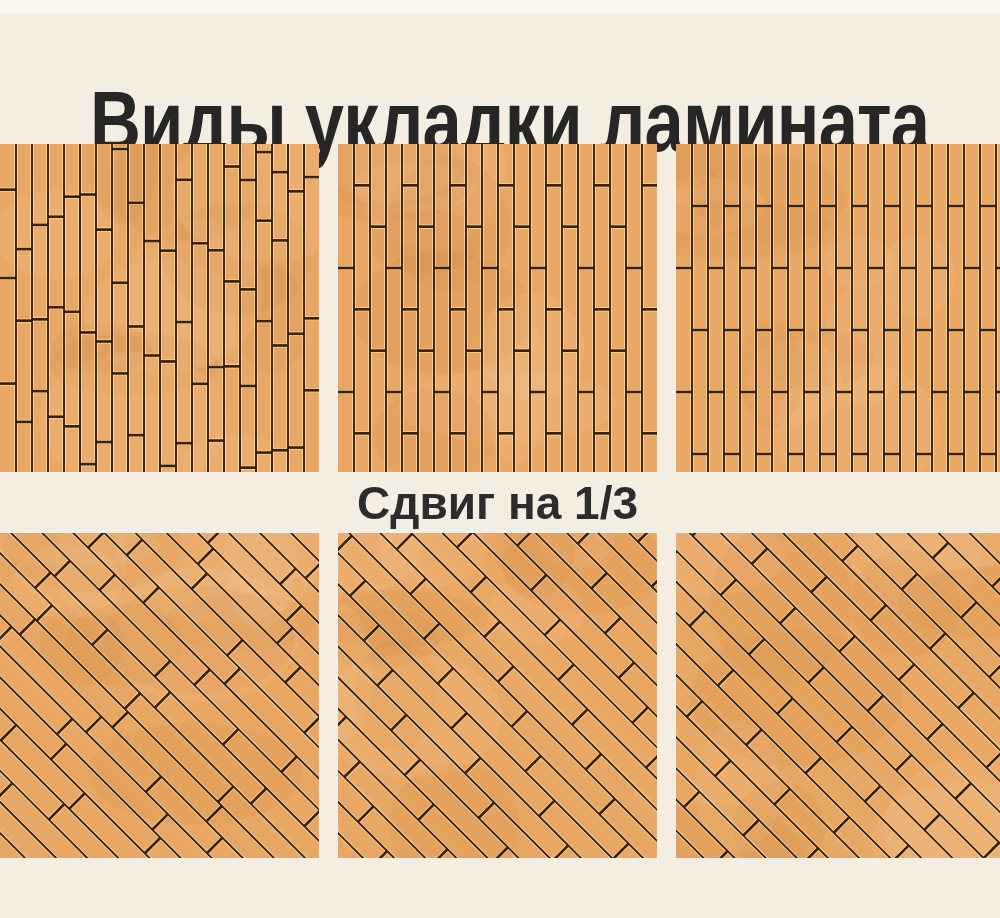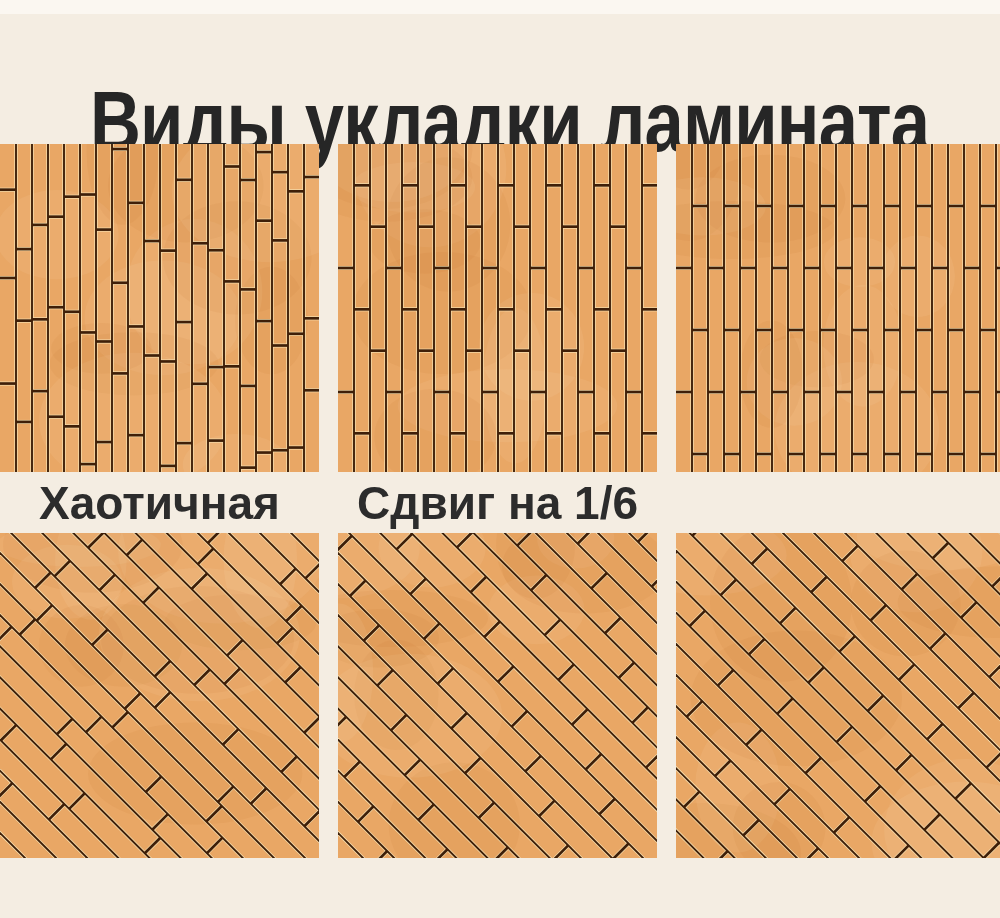--- a/index.html
+++ b/index.html
@@ -531,22 +531,21 @@
         <line x1="288" y1="124" x2="304" y2="124" stroke="#3f1f08" stroke-width="2.7"></line>
         <line x1="288" y1="248" x2="304" y2="248" stroke="#3f1f08" stroke-width="2.7"></line>
         <line x1="304" y1="62" x2="320" y2="62" stroke="#3f1f08" stroke-width="2.7"></line>
         <line x1="304" y1="186" x2="320" y2="186" stroke="#3f1f08" stroke-width="2.7"></line>
         <line x1="304" y1="310" x2="320" y2="310" stroke="#3f1f08" stroke-width="2.7"></line>
         <line x1="320" y1="124" x2="324" y2="124" stroke="#3f1f08" stroke-width="2.7"></line>
         <line x1="320" y1="248" x2="324" y2="248" stroke="#3f1f08" stroke-width="2.7"></line>
       </svg>
   </div>
 
-  <div class="pattern-label l0">Хаотичная</div>
-  <div class="pattern-label l1">Сдвиг на 1/6</div>
+  <div class="pattern-label l1">Сдвиг на 1/3</div>
 
   <div class="panel p3">
     <svg width="319" height="325">
         <rect x="0" y="0" width="319" height="325" fill="#e9a765"></rect>
         <ellipse cx="67.2" cy="48.8" rx="55.1" ry="37.0" fill="rgba(255,238,200,0.09)"></ellipse>
         <ellipse cx="123.5" cy="112.4" rx="58.6" ry="41.3" fill="rgba(181,99,31,0.07)"></ellipse>
         <ellipse cx="78.9" cy="11.7" rx="81.9" ry="22.3" fill="rgba(255,238,200,0.09)"></ellipse>
         <ellipse cx="195.2" cy="240.5" rx="107.2" ry="51.1" fill="rgba(181,99,31,0.07)"></ellipse>
         <ellipse cx="222.0" cy="18.0" rx="103.9" ry="72.6" fill="rgba(255,238,200,0.09)"></ellipse>
         <ellipse cx="240.6" cy="89.2" rx="75.8" ry="28.0" fill="rgba(181,99,31,0.07)"></ellipse>

